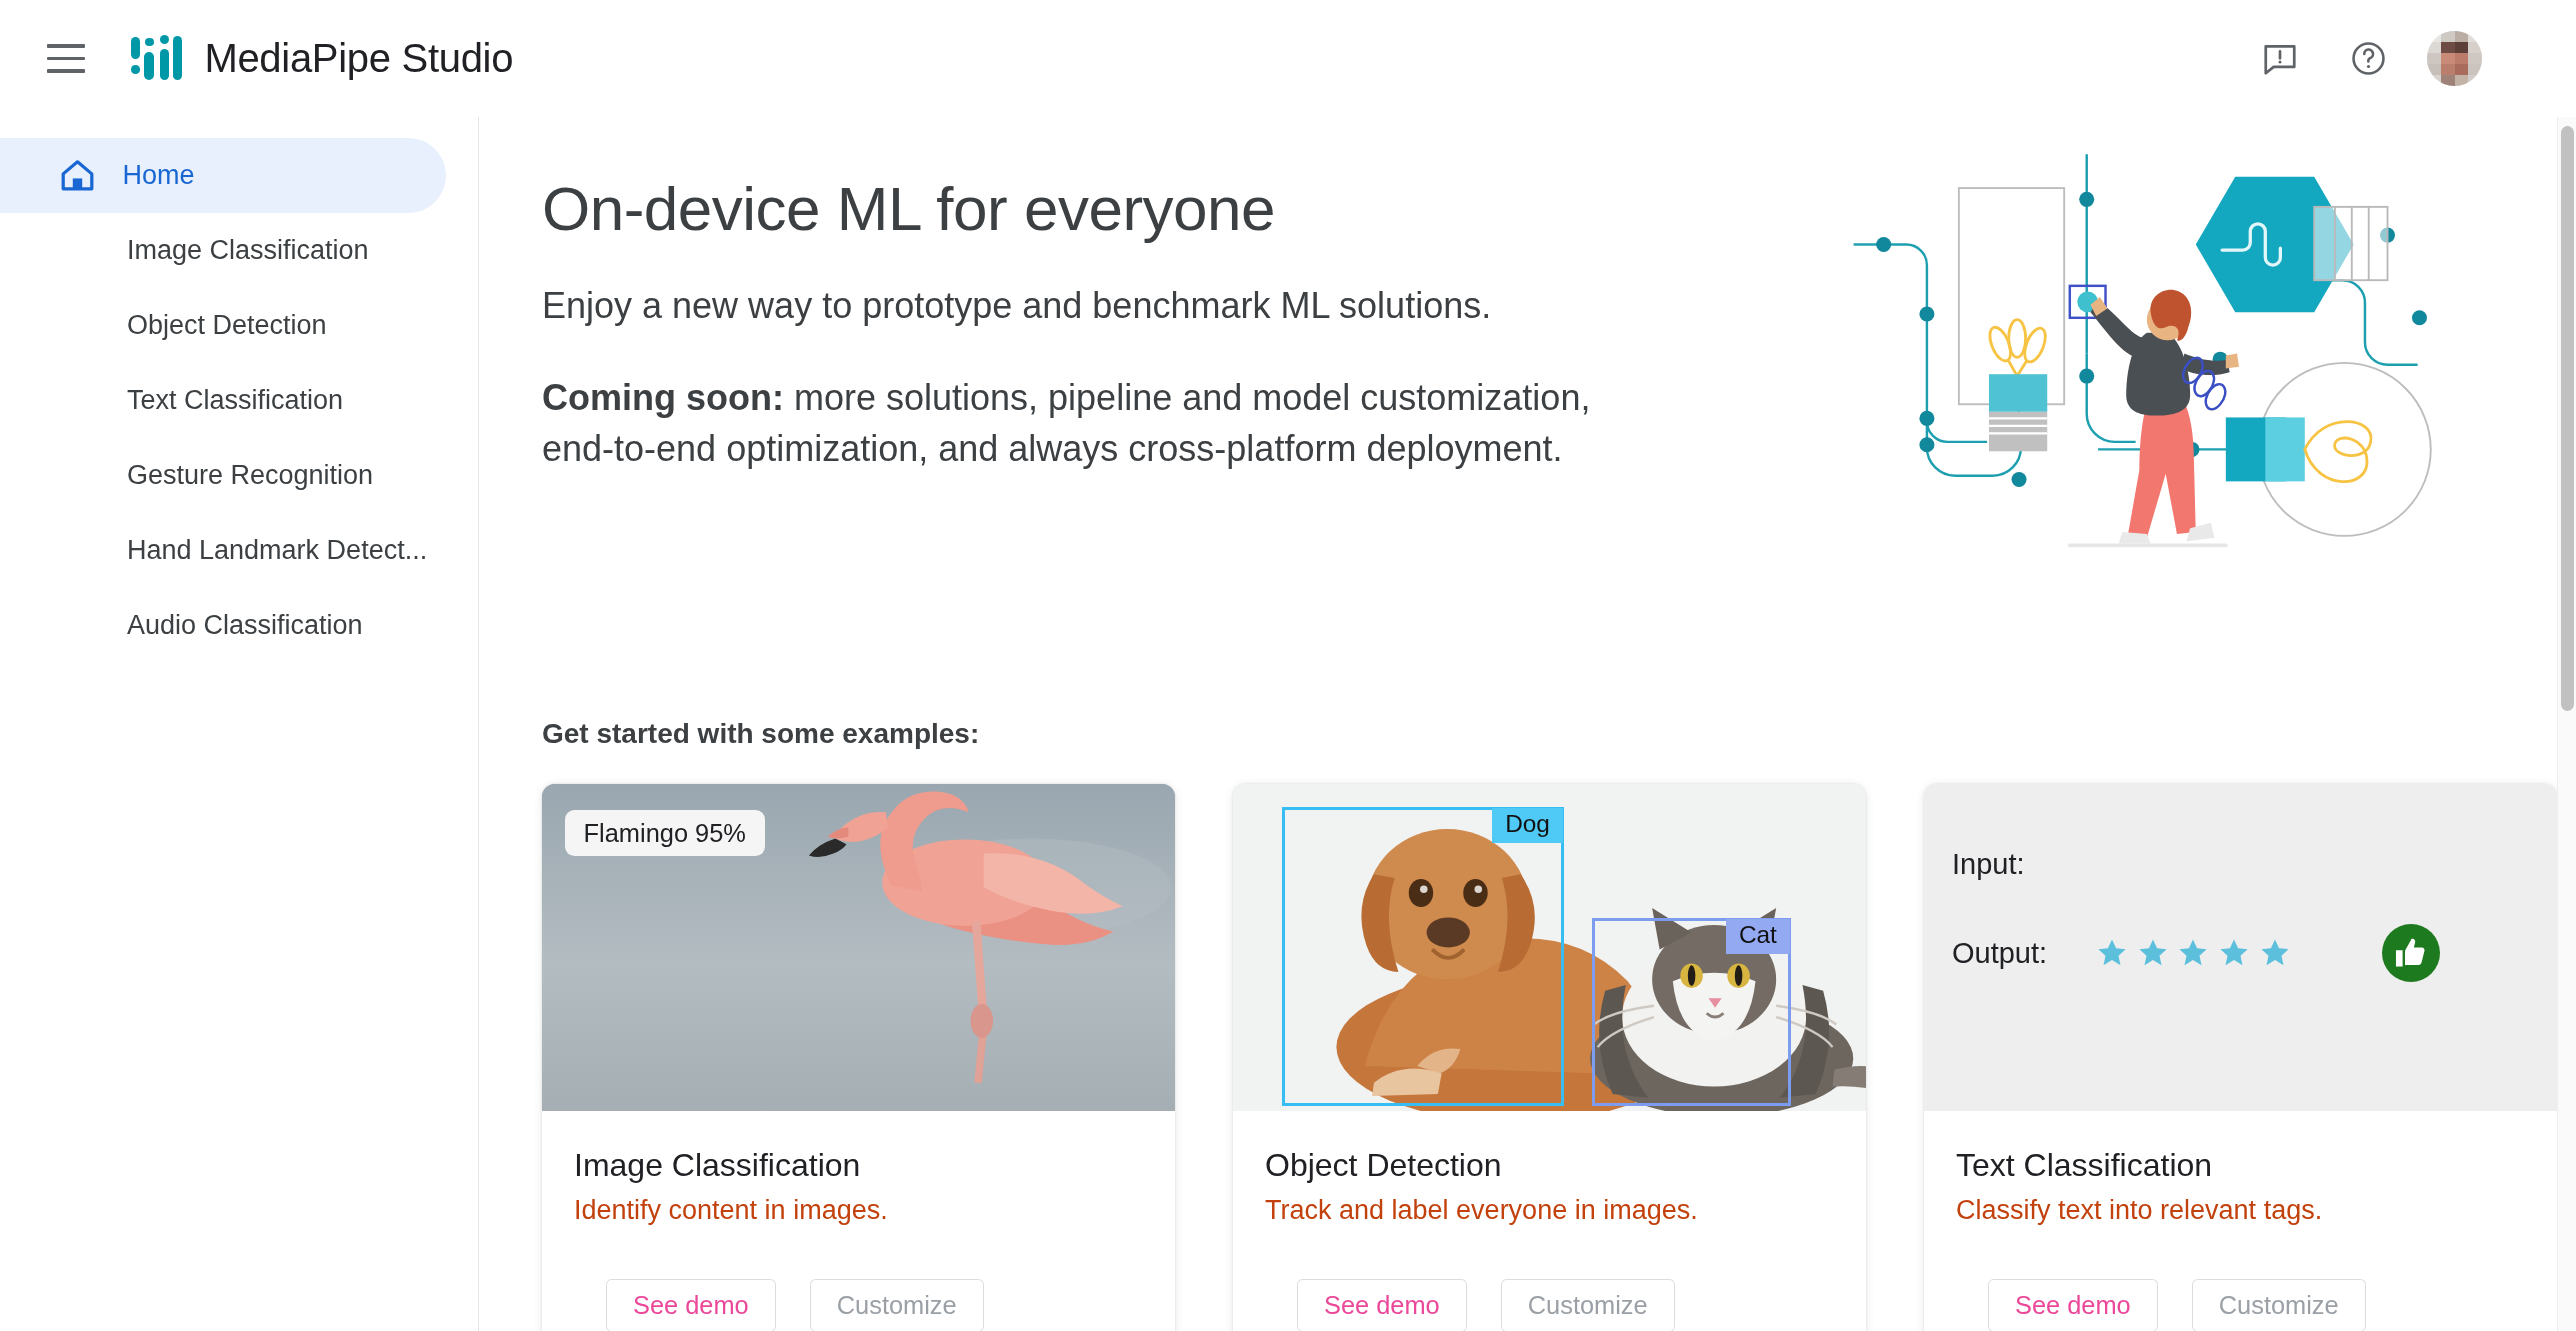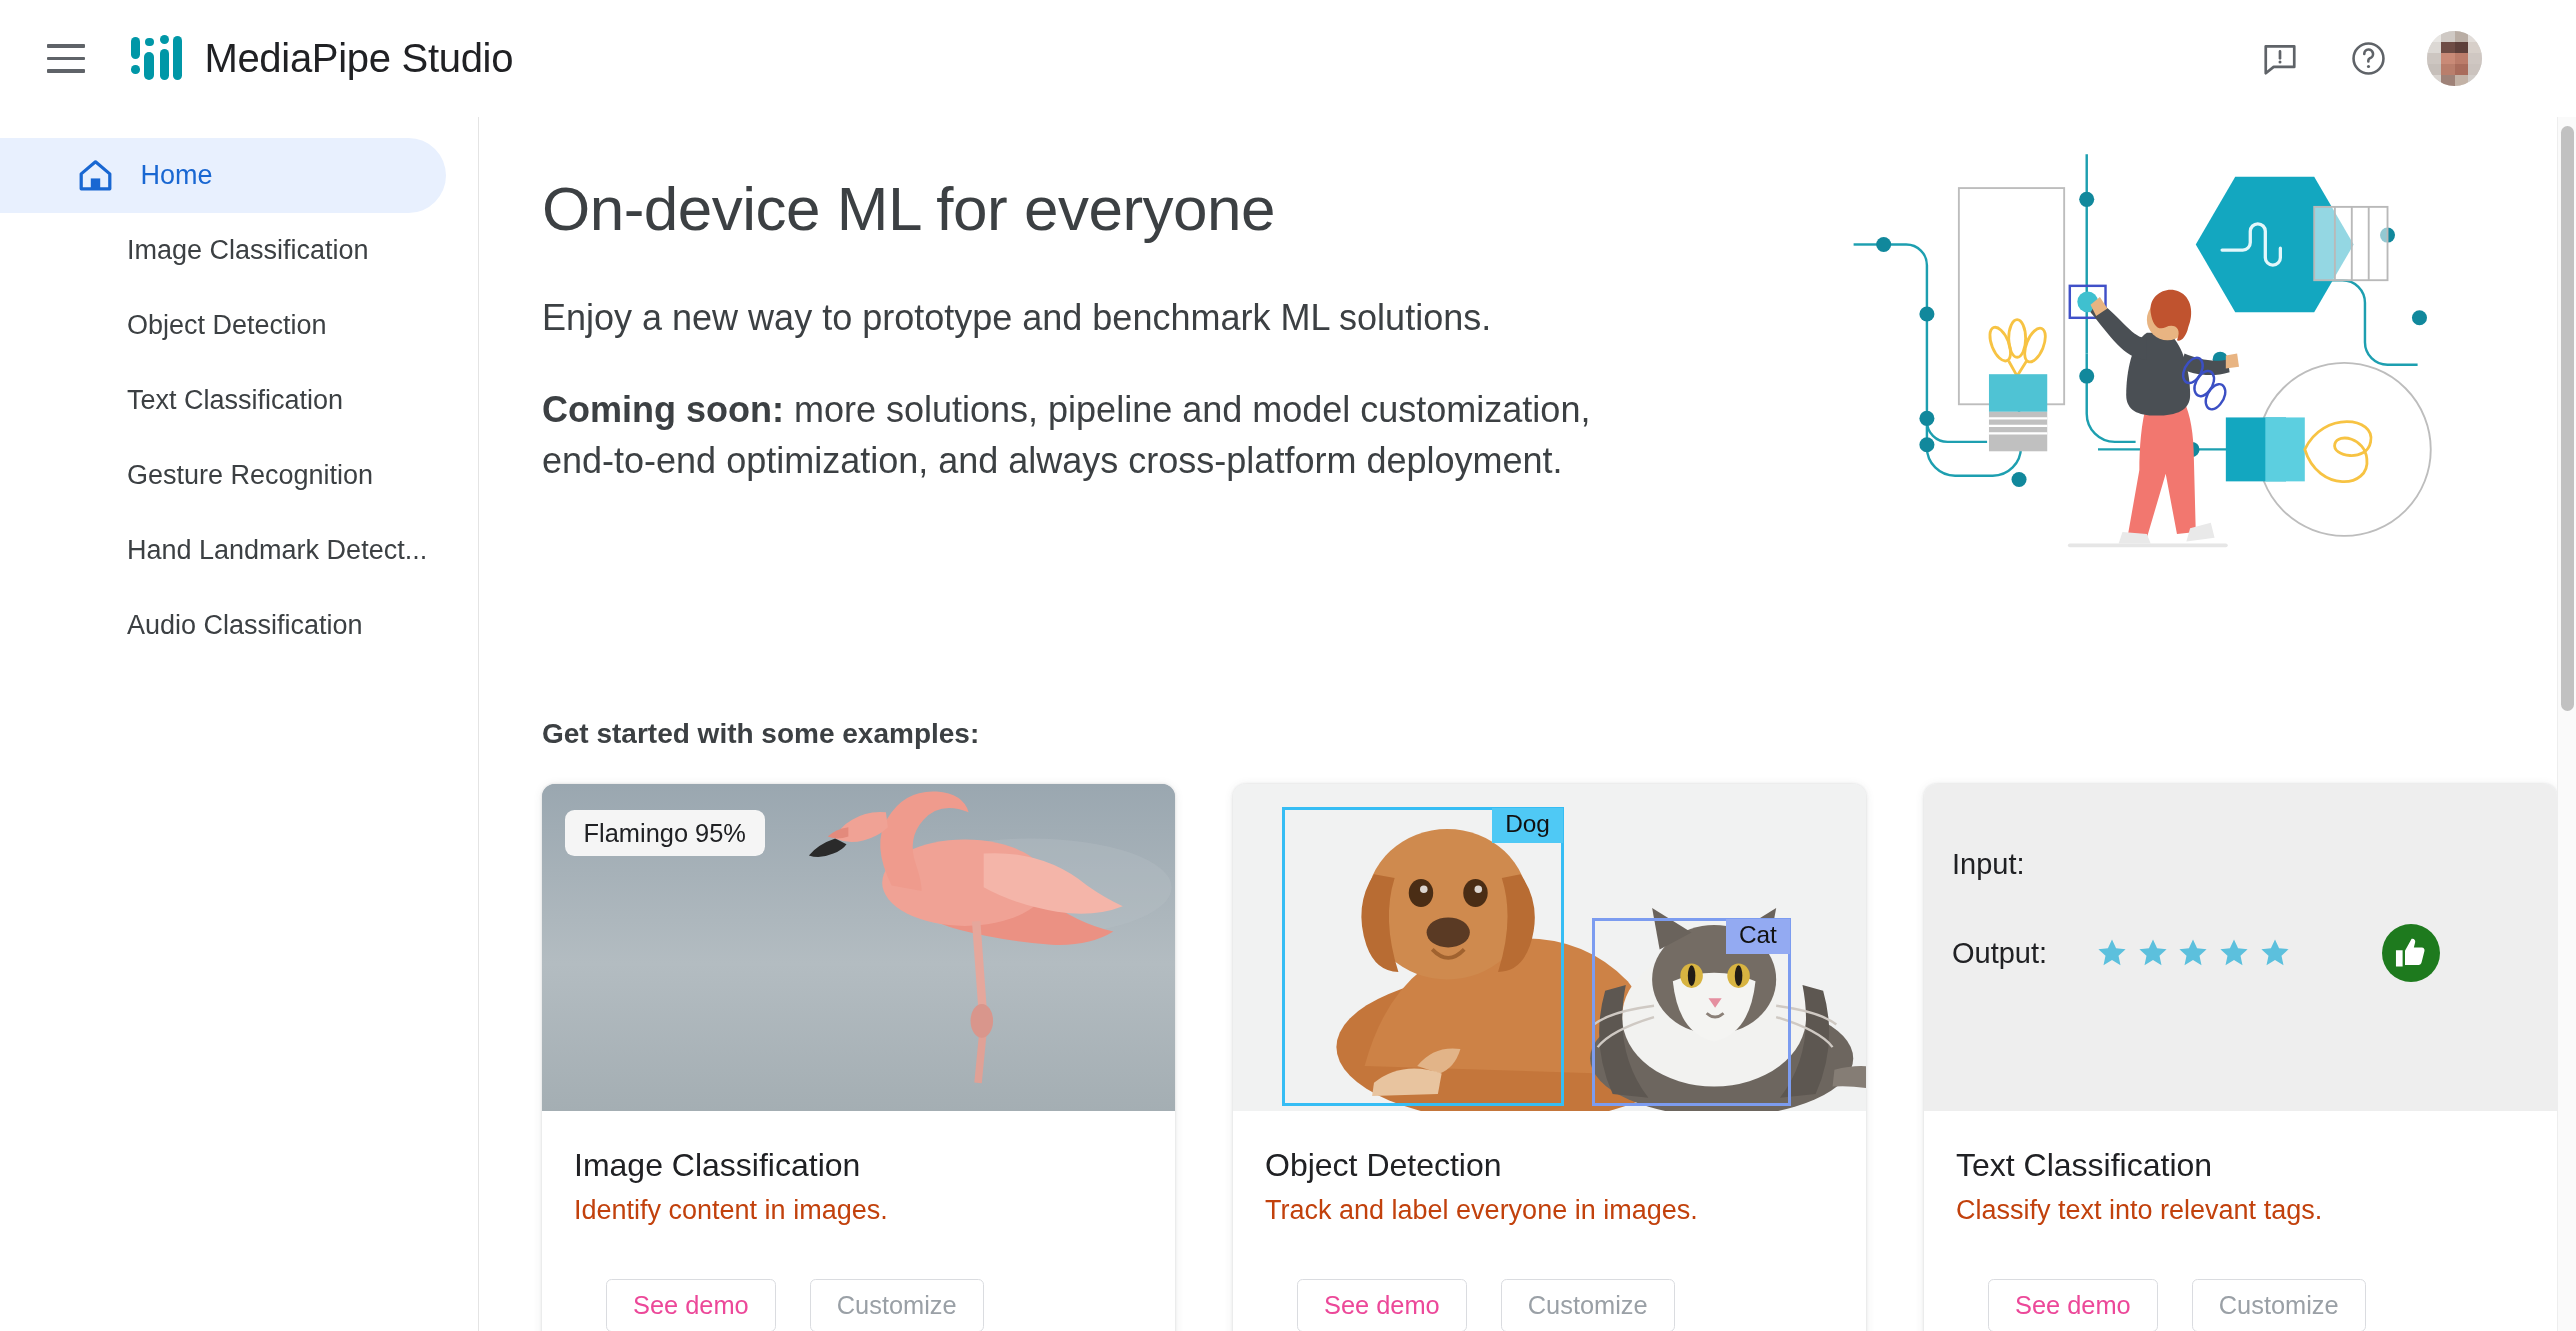--- a/index.html
+++ b/index.html
@@ -125,21 +125,21 @@
     padding-top: 20.7px;
     z-index: 10;
   }
 
   .nav-item {
     height: 75px;
     display: flex;
     align-items: center;
     cursor: pointer;
     border-radius: 0 38px 38px 0;
-    padding-left: 76px;
+    padding-left: 58px;
     margin-right: 32px;
     font-size: 27px;
     color: #3c4043;
     white-space: nowrap;
     overflow: hidden;
   }
   .nav-item.active {
     background: #e8f0fe;
     color: #1967d2;
   }
@@ -174,21 +174,21 @@
 
   .hero-title {
     font-size: 62px;
     font-weight: 400;
     color: #3c4043;
     letter-spacing: -0.5px;
     line-height: 1.15;
   }
 
   .hero-sub {
-    margin-top: 53px;
+    margin-top: 41px;
     font-size: 36px;
     color: #3c4043;
     font-weight: 400;
   }
 
   .hero-soon {
     margin-top: 45px;
     font-size: 36px;
     color: #3c4043;
     line-height: 1.42;

